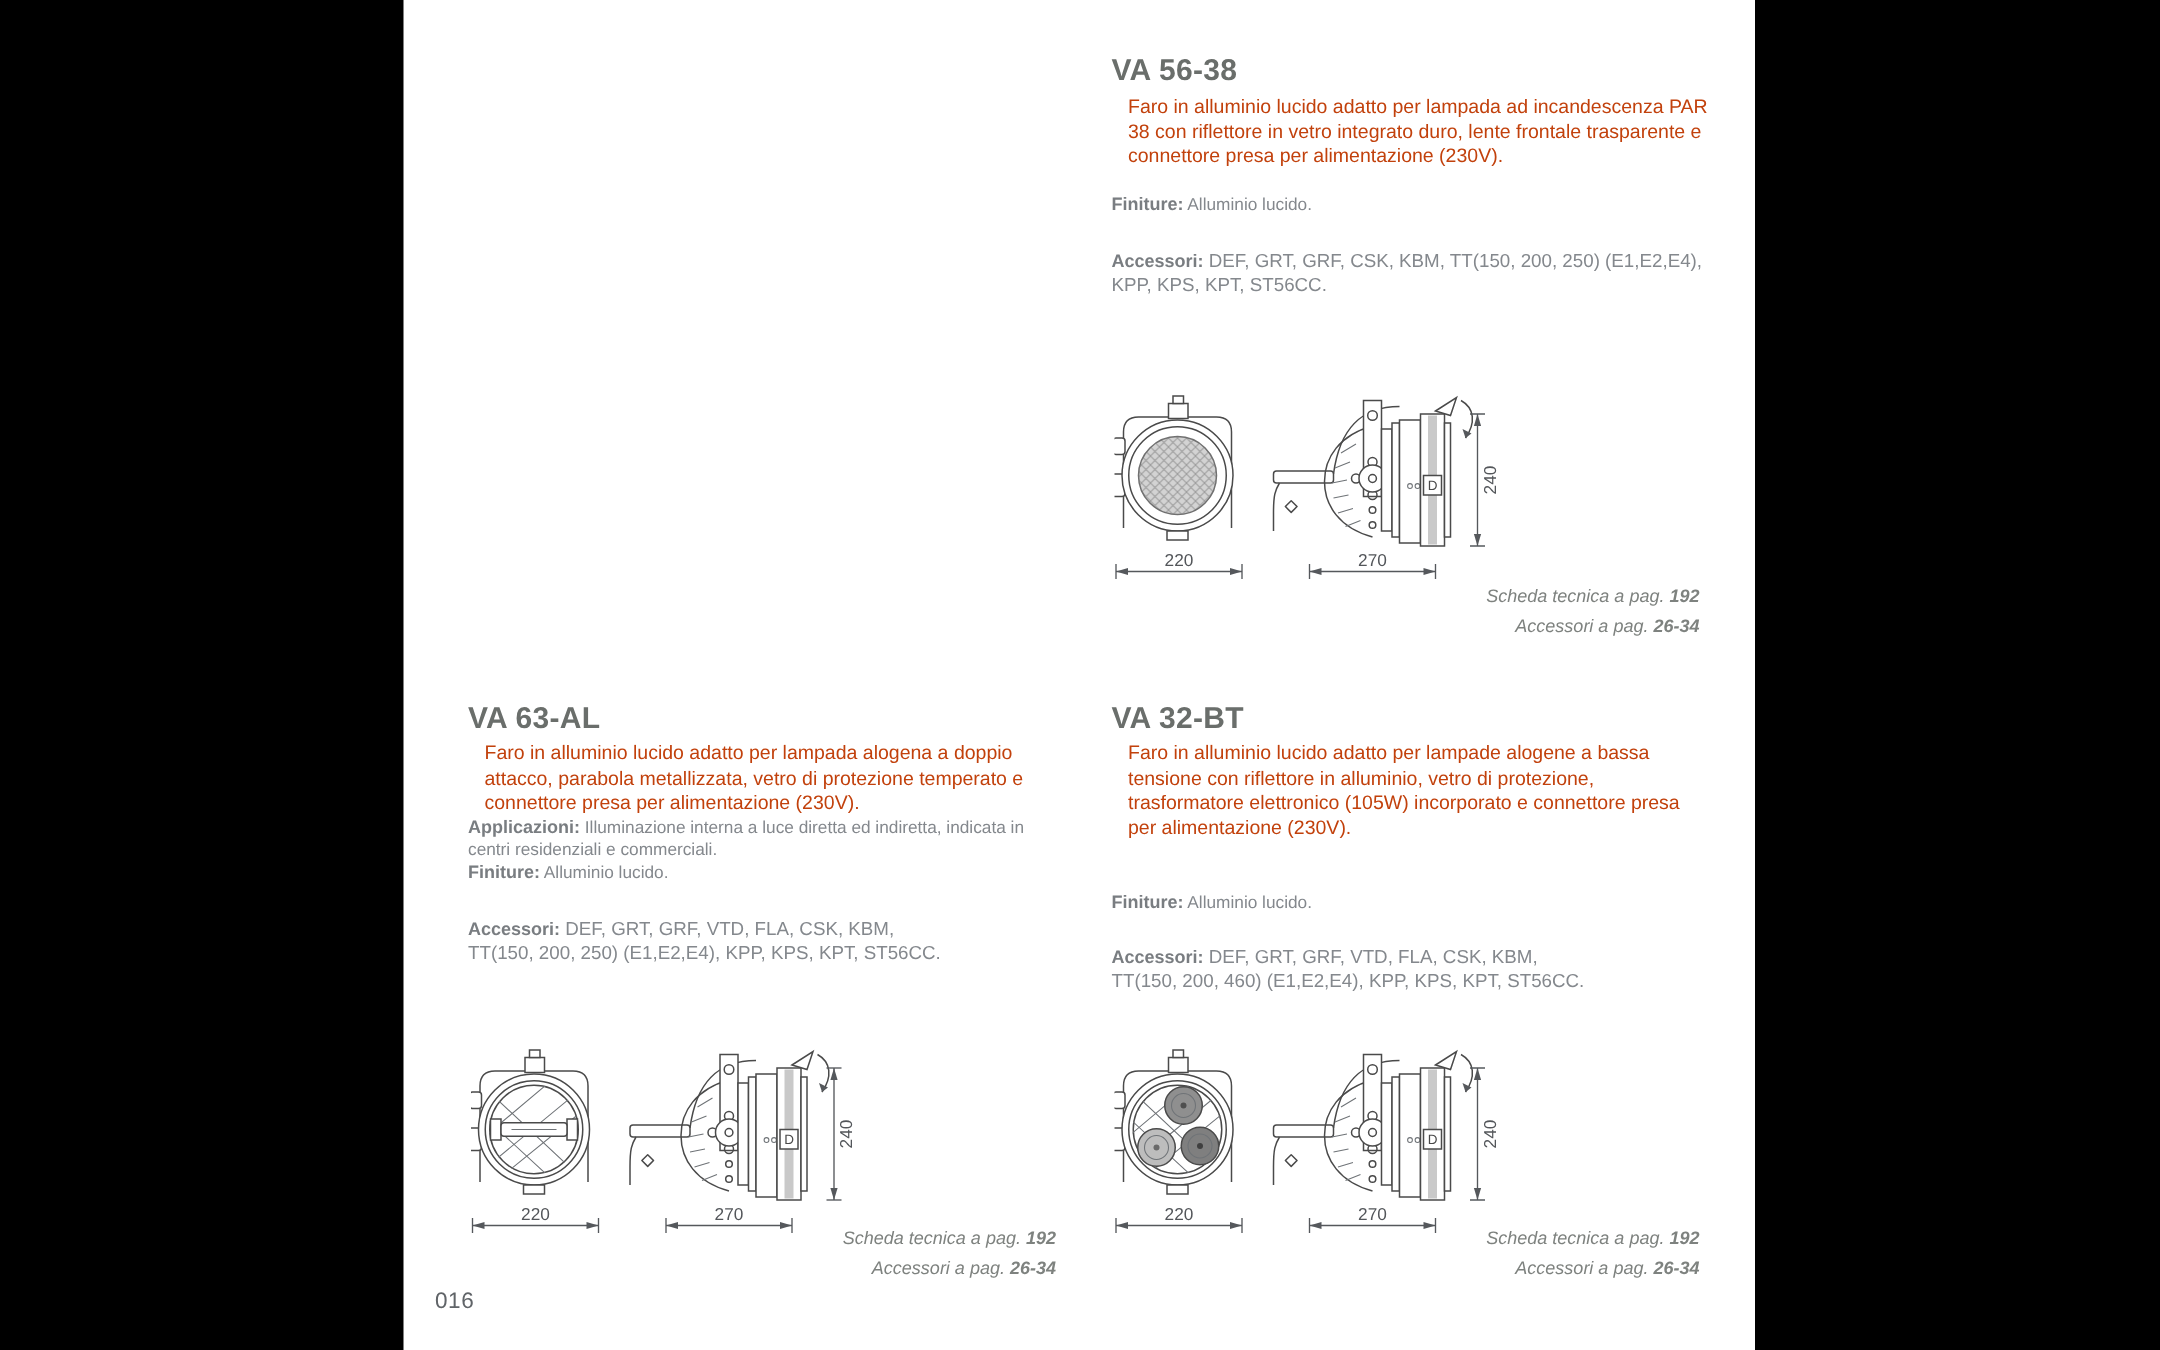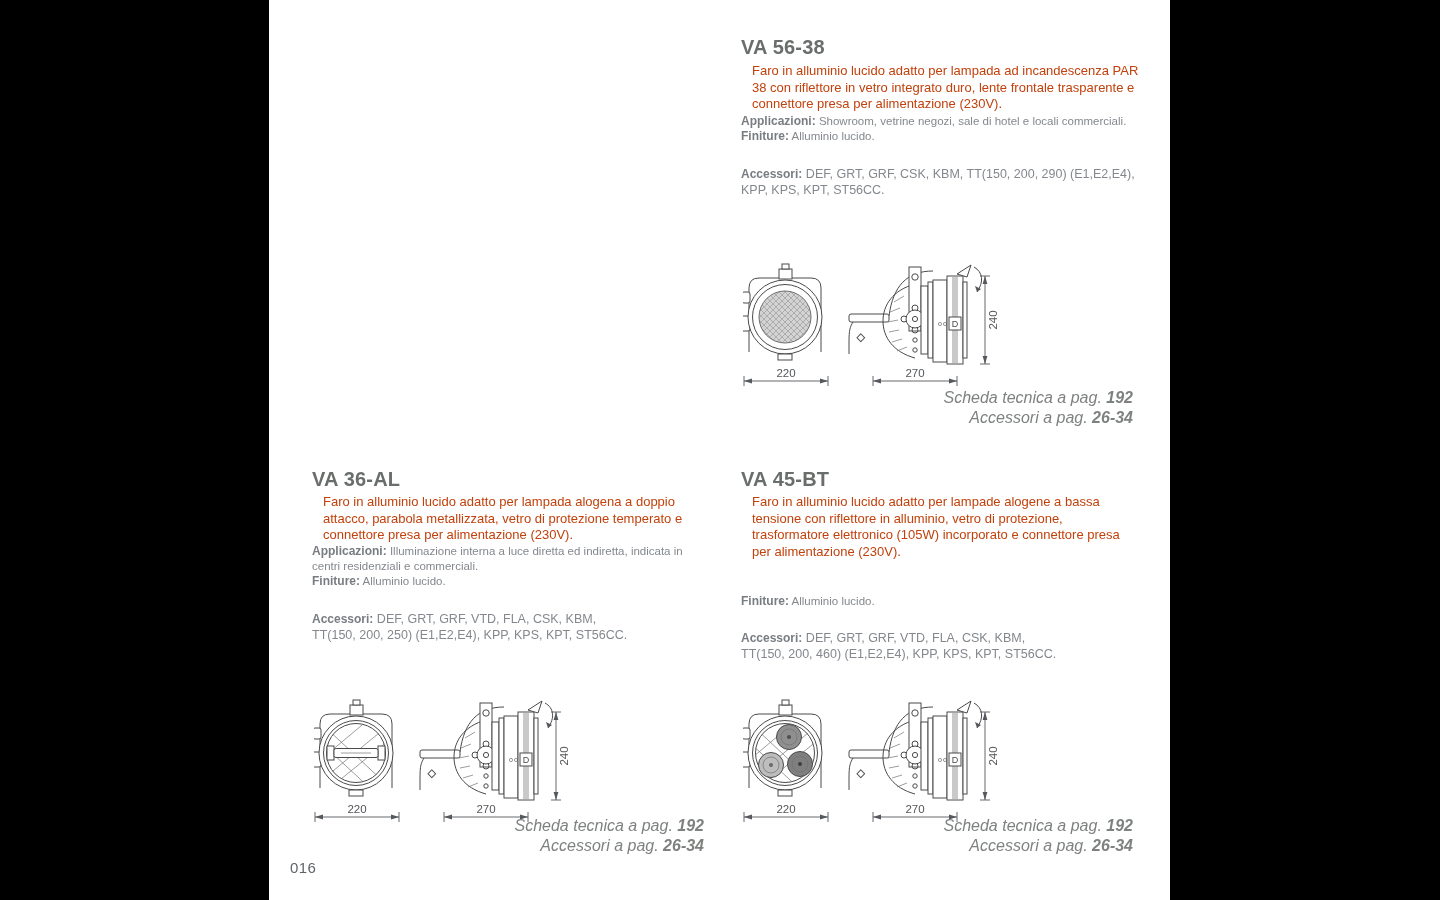--- a/index.html
+++ b/index.html
@@ -13,21 +13,21 @@
                 color:#6a6e6b; letter-spacing:.2px; }
   .desc { position:absolute; left:11px; width:402px; font-size:13px; line-height:16.5px;
           color:#c2410c; white-space:pre-line; }
   .meta { position:absolute; left:0; width:402px; font-size:11.5px; line-height:15px;
           color:#84888d; white-space:pre-line; }
   .acc  { position:absolute; left:0; width:402px; font-size:12.5px; line-height:16px;
           color:#84888d; white-space:pre-line; }
   .meta b, .acc b { font-weight:700; color:#797d81; font-size:12px; }
   .drawing { position:absolute; left:2px; }
   .notes { position:absolute; right:2px; text-align:right; font-style:italic;
-           font-size:16px; line-height:19.5px; color:#7e827f; }
+           font-size:12px; line-height:19.5px; color:#7e827f; }
   .notes b { font-weight:700; }
   .pagenum { position:absolute; left:21px; top:859px; font-size:15px; color:#606468;
              letter-spacing:.4px; }
 
   #p38 { left:472px; top:36px;  height:440px; }
   #p38 .desc{top:27px}  #p38 .app{top:78px}  #p38 .fin{top:93px}  #p38 .acc{top:130px}
   #p38 .drawing{top:226px} #p38 .notes{top:352px}
 
   #pAL { left:43px;  top:468px; height:432px; }
   #pAL .desc{top:26px}  #pAL .app{top:76px}  #pAL .fin{top:106px} #pAL .acc{top:143px}
@@ -52,23 +52,22 @@
 <body>
 
 <div class="canvas">
   <div class="page">
 
     <section class="product" id="p38">
       <h2>VA 56-38</h2>
       <p class="desc">Faro in alluminio lucido adatto per lampada ad incandescenza PAR
 38 con riflettore in vetro integrato duro, lente frontale trasparente e
 connettore presa per alimentazione (230V).</p>
-      <p class="meta app"><b>Applicazioni:</b> <span>Showroom, vetrine negozi, sale di hotel e locali commerciali.</span></p>
       <p class="meta fin"><b>Finiture:</b> <span>Alluminio lucido.</span></p>
-      <p class="acc"><b>Accessori:</b> <span>DEF, GRT, GRF, CSK, KBM, TT(150, 200, 290) (E1,E2,E4),
+      <p class="acc"><b>Accessori:</b> <span>DEF, GRT, GRF, CSK, KBM, TT(150, 200, 250) (E1,E2,E4),
 KPP, KPS, KPT, ST56CC.</span></p>
 
       <div class="drawing">
         <svg width="258" height="126" viewBox="0 0 258 126">
           <defs>
             <pattern id="xh38" patternUnits="userSpaceOnUse" width="6" height="6">
               <path d="M0,6 L6,0 M0,0 L6,6" stroke="#9c9c9c" stroke-width="0.7" fill="none"></path>
             </pattern>
           </defs>
 
@@ -140,21 +139,21 @@
         </svg>
       </div>
 
       <div class="notes">
         <div><span>Scheda tecnica a pag.</span> <b>192</b></div>
         <div><span>Accessori a pag.</span> <b>26-34</b></div>
       </div>
     </section>
 
     <section class="product" id="pAL">
-      <h2>VA 36-AL</h2>
+      <h2>VA 63-AL</h2>
       <p class="desc">Faro in alluminio lucido adatto per lampada alogena a doppio
 attacco, parabola metallizzata, vetro di protezione temperato e
 connettore presa per alimentazione (230V).</p>
       <p class="meta app"><b>Applicazioni:</b> <span>Illuminazione interna a luce diretta ed indiretta, indicata in
 centri residenziali e commerciali.</span></p>
       <p class="meta fin"><b>Finiture:</b> <span>Alluminio lucido.</span></p>
       <p class="acc"><b>Accessori:</b> <span>DEF, GRT, GRF, VTD, FLA, CSK, KBM,
 TT(150, 200, 250) (E1,E2,E4), KPP, KPS, KPT, ST56CC.</span></p>
 
       <div class="drawing">
@@ -237,21 +236,21 @@
         </svg>
       </div>
 
       <div class="notes">
         <div><span>Scheda tecnica a pag.</span> <b>192</b></div>
         <div><span>Accessori a pag.</span> <b>26-34</b></div>
       </div>
     </section>
 
     <section class="product" id="pBT">
-      <h2>VA 45-BT</h2>
+      <h2>VA 32-BT</h2>
       <p class="desc">Faro in alluminio lucido adatto per lampade alogene a bassa
 tensione con riflettore in alluminio, vetro di protezione,
 trasformatore elettronico (105W) incorporato e connettore presa
 per alimentazione (230V).</p>
       <p class="meta fin"><b>Finiture:</b> <span>Alluminio lucido.</span></p>
       <p class="acc"><b>Accessori:</b> <span>DEF, GRT, GRF, VTD, FLA, CSK, KBM,
 TT(150, 200, 460) (E1,E2,E4), KPP, KPS, KPT, ST56CC.</span></p>
 
       <div class="drawing">
         <svg width="258" height="126" viewBox="0 0 258 126">

